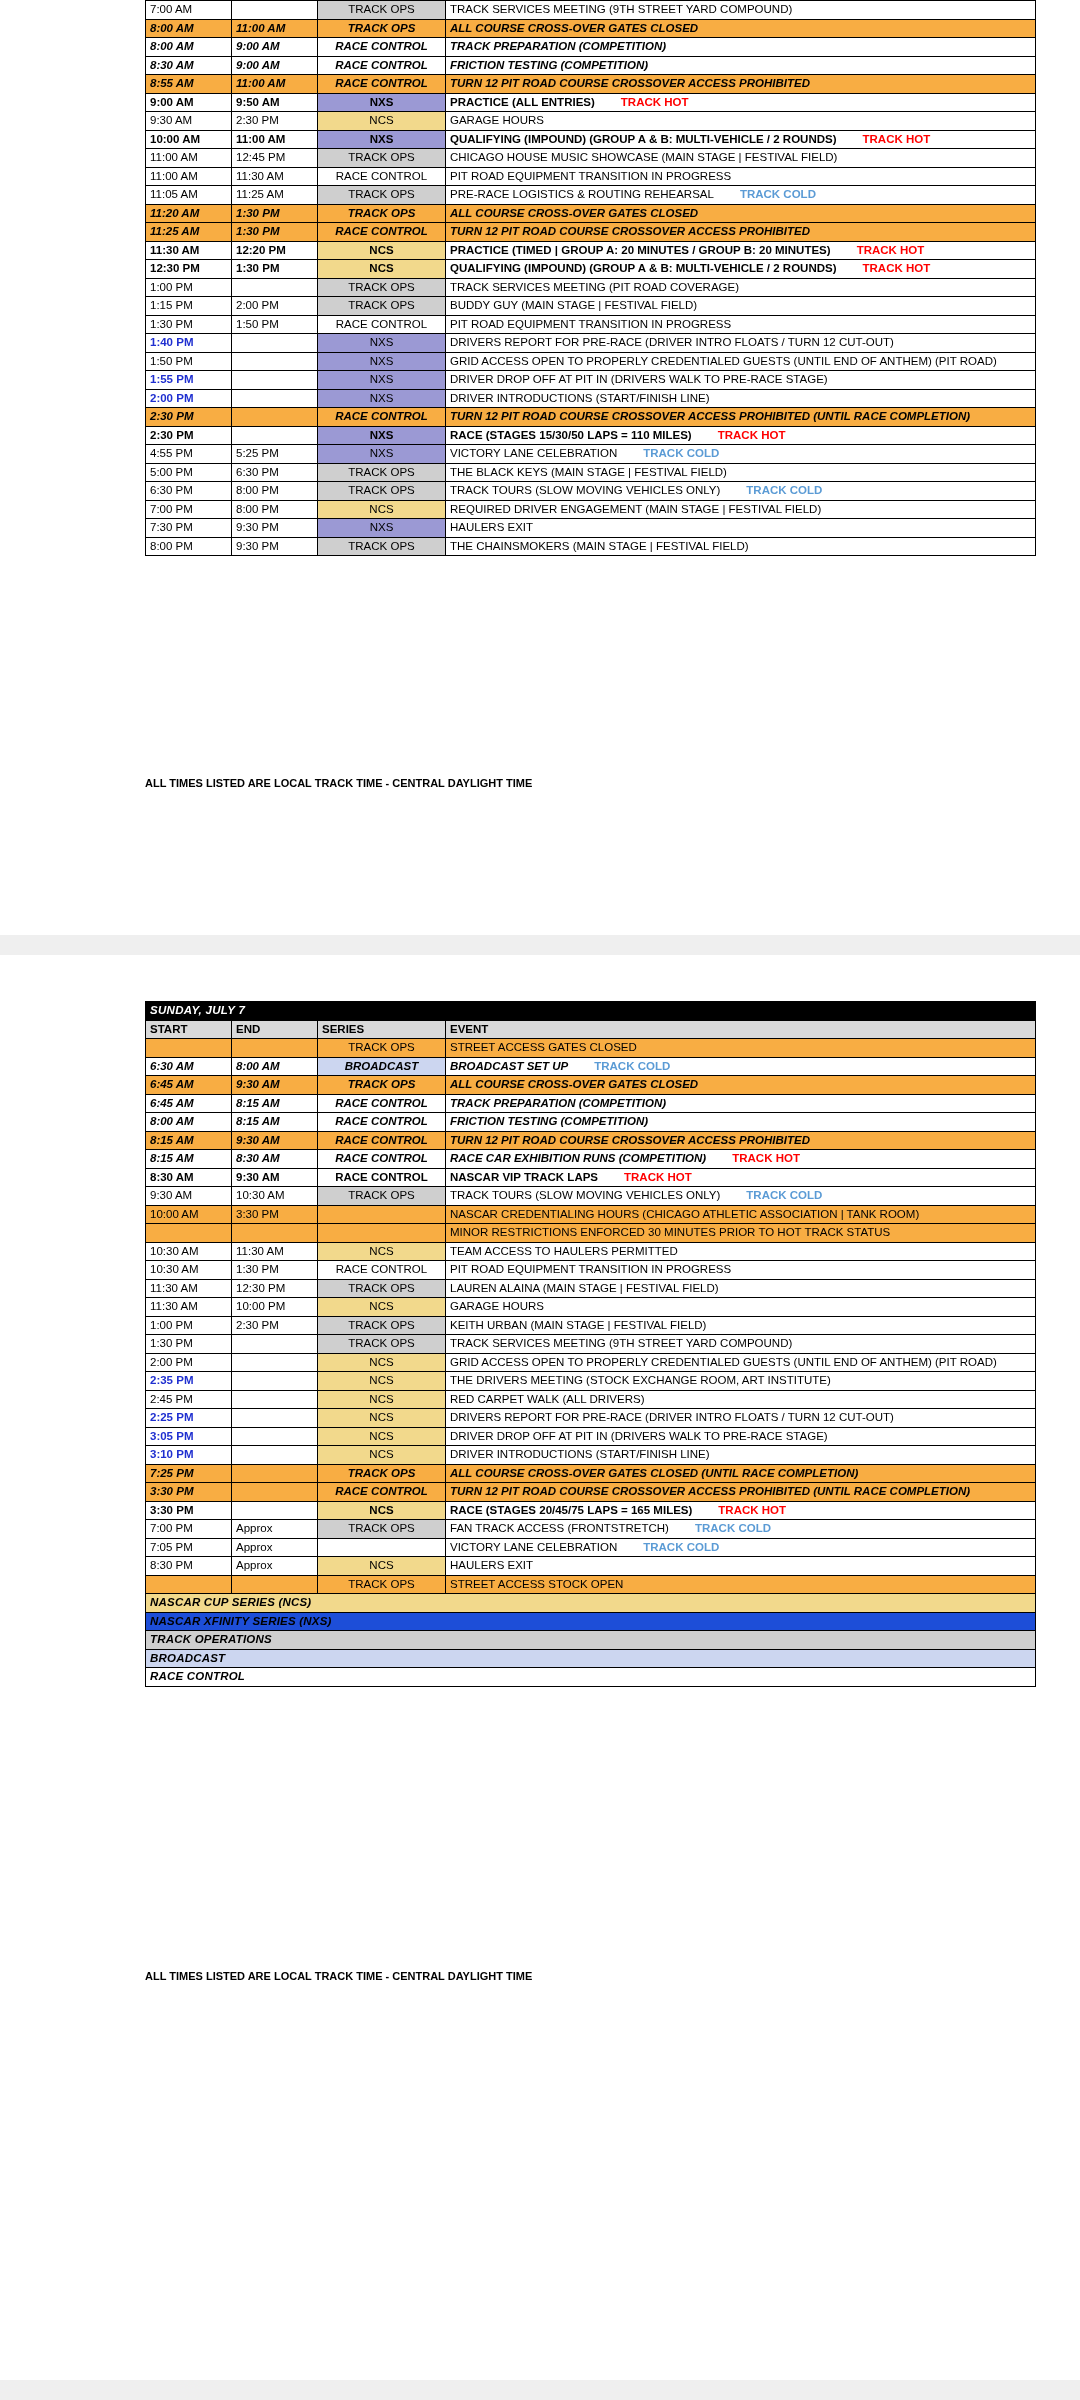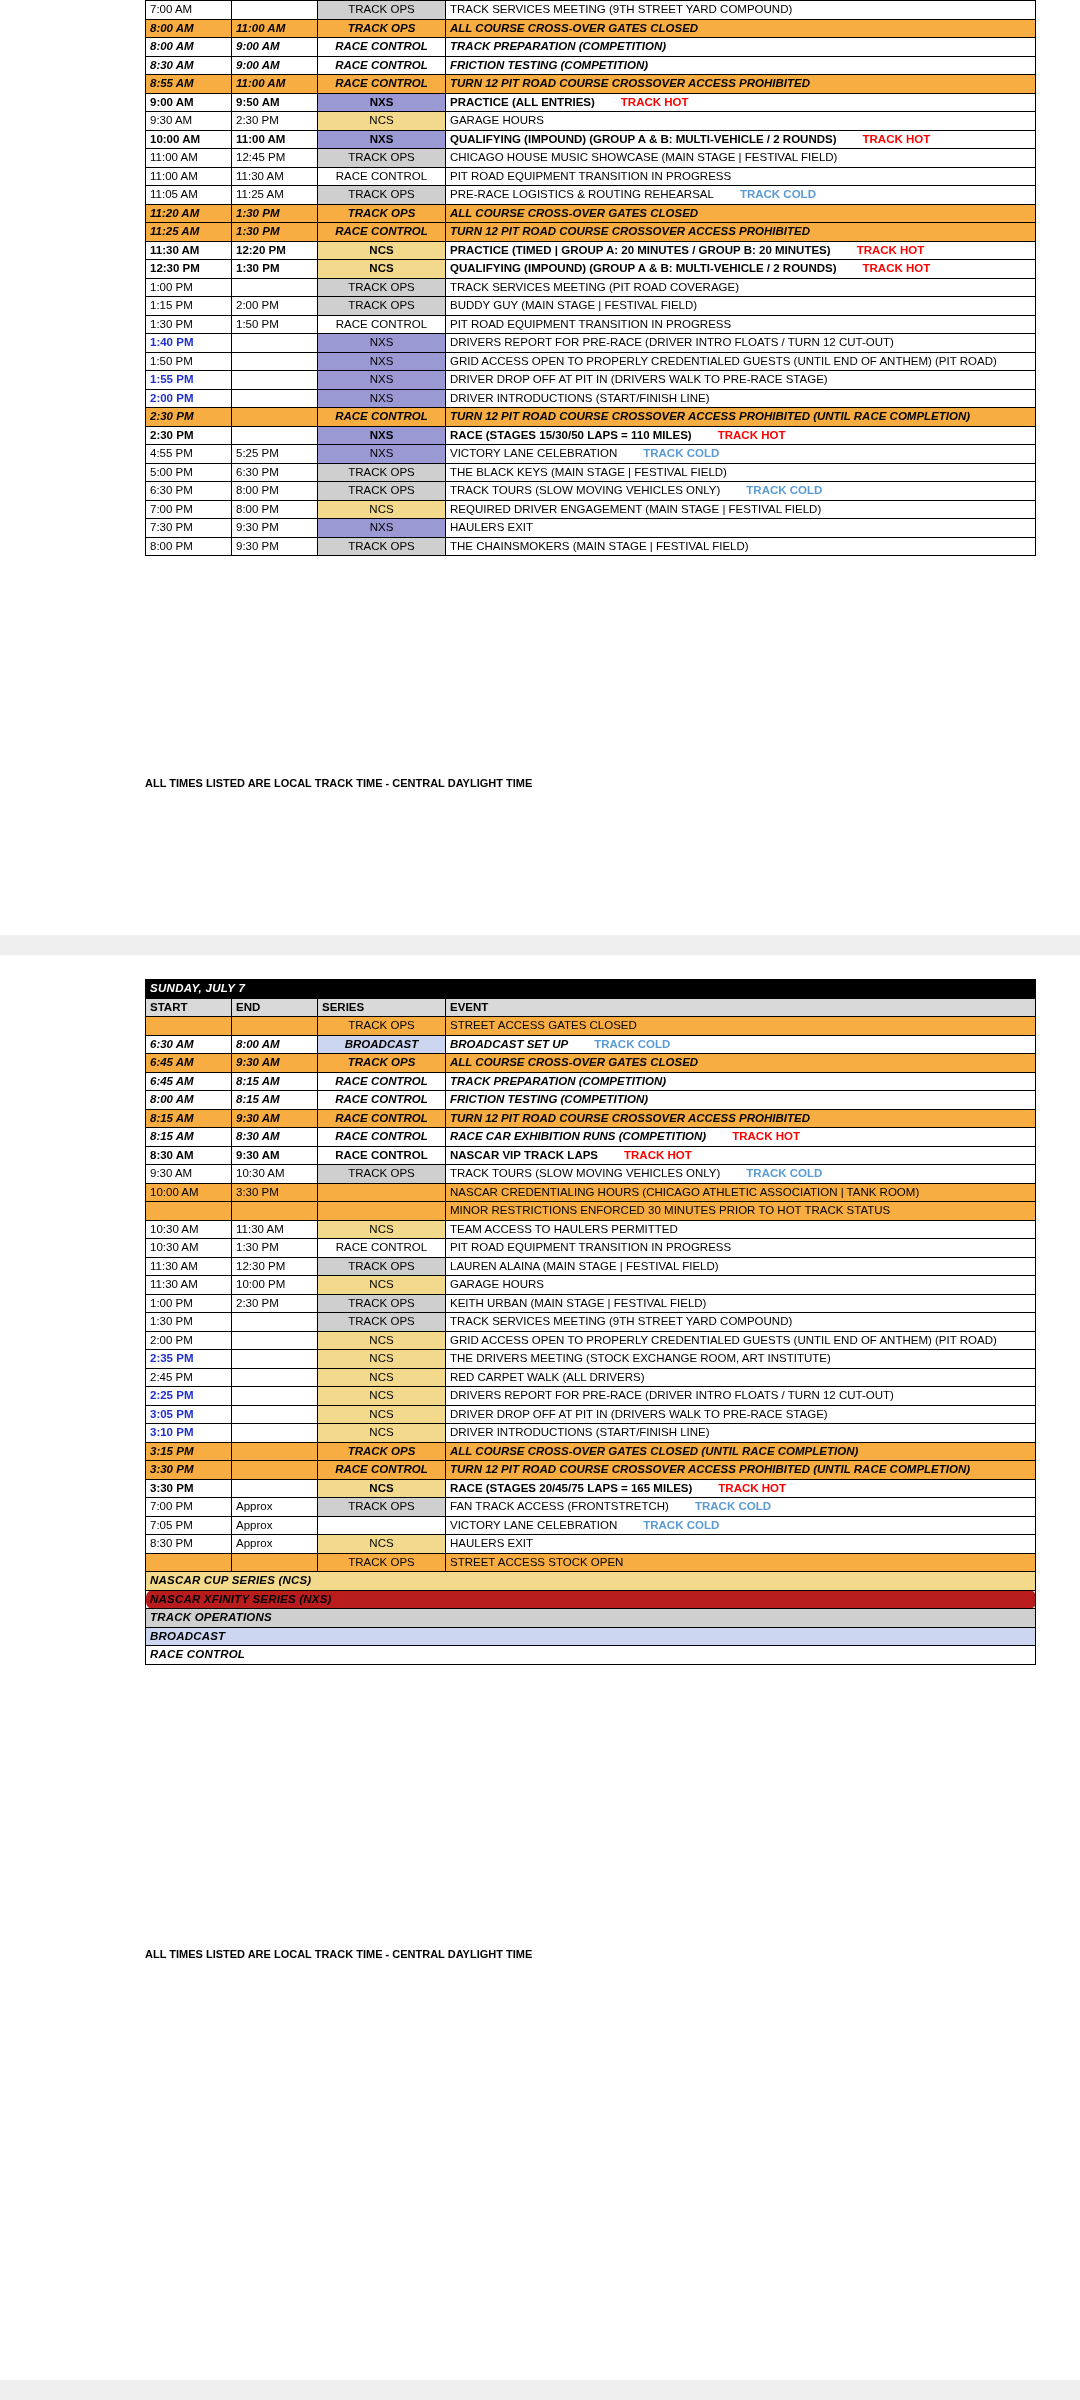--- a/index.html
+++ b/index.html
@@ -18,21 +18,21 @@
   }
   .page-one { height: 935px; padding: 0 0 0 0; }
   .gap { height: 20px; background: #efefef; }
   .page-two { height: 1425px; }
 
   .sheet {
     margin: 0 auto;
     width: 890px;
     padding-top: 0px;
   }
-  .sheet-two { padding-top: 24px; }
+  .sheet-two { padding-top: 46px; }
 
   table.sched {
     border-collapse: collapse;
     width: 890px;
     table-layout: fixed;
     margin-left: 50px;
   }
   table.sched td {
     border: 1px solid #000;
     padding: 0 4px;
@@ -88,21 +88,21 @@
   .legend td {
     text-align: left;
     font-weight: bold;
     font-style: italic;
     font-size: 13.5px;
     height: 22px;
     line-height: 22px;
     letter-spacing: .2px;
   }
   .lg-ncs { background: #f2d98c; }
-  .lg-nxs { background: #b91c1c; border-radius: 7px; }
+  .lg-nxs { background: #1d4ed8; }
   .lg-ops { background: #cfcfcf; }
   .lg-bc  { background: #ccd6f0; }
   .lg-rc  { background: #ffffff; }
 
   .footnote {
     text-align: left;
     font-size: 11px;
     font-weight: bold;
     color: #000;
     width: 890px;
@@ -463,21 +463,21 @@
             <td class="s-ncs c-series-cell ">NCS</td>
             <td><span class="">DRIVER DROP OFF AT PIT IN (DRIVERS WALK TO PRE-RACE STAGE)</span></td>
           </tr>
           <tr>
             <td class="t-blue">3:10 PM</td>
             <td class="t-blue"></td>
             <td class="s-ncs c-series-cell ">NCS</td>
             <td><span class="">DRIVER INTRODUCTIONS (START/FINISH LINE)</span></td>
           </tr>
           <tr class="r-orange">
-            <td class="bi">3:15 PM</td>
+            <td class="bi">7:25 PM</td>
             <td class="bi"></td>
             <td class="s-ops c-series-cell bi">TRACK OPS</td>
             <td><span class="bi">ALL COURSE CROSS-OVER GATES CLOSED (UNTIL RACE COMPLETION)</span></td>
           </tr>
           <tr class="r-orange">
             <td class="bi">3:30 PM</td>
             <td class="bi"></td>
             <td class="s-rc c-series-cell bi">RACE CONTROL</td>
             <td><span class="bi">TURN 12 PIT ROAD COURSE CROSSOVER ACCESS PROHIBITED (UNTIL RACE COMPLETION)</span></td>
           </tr>

